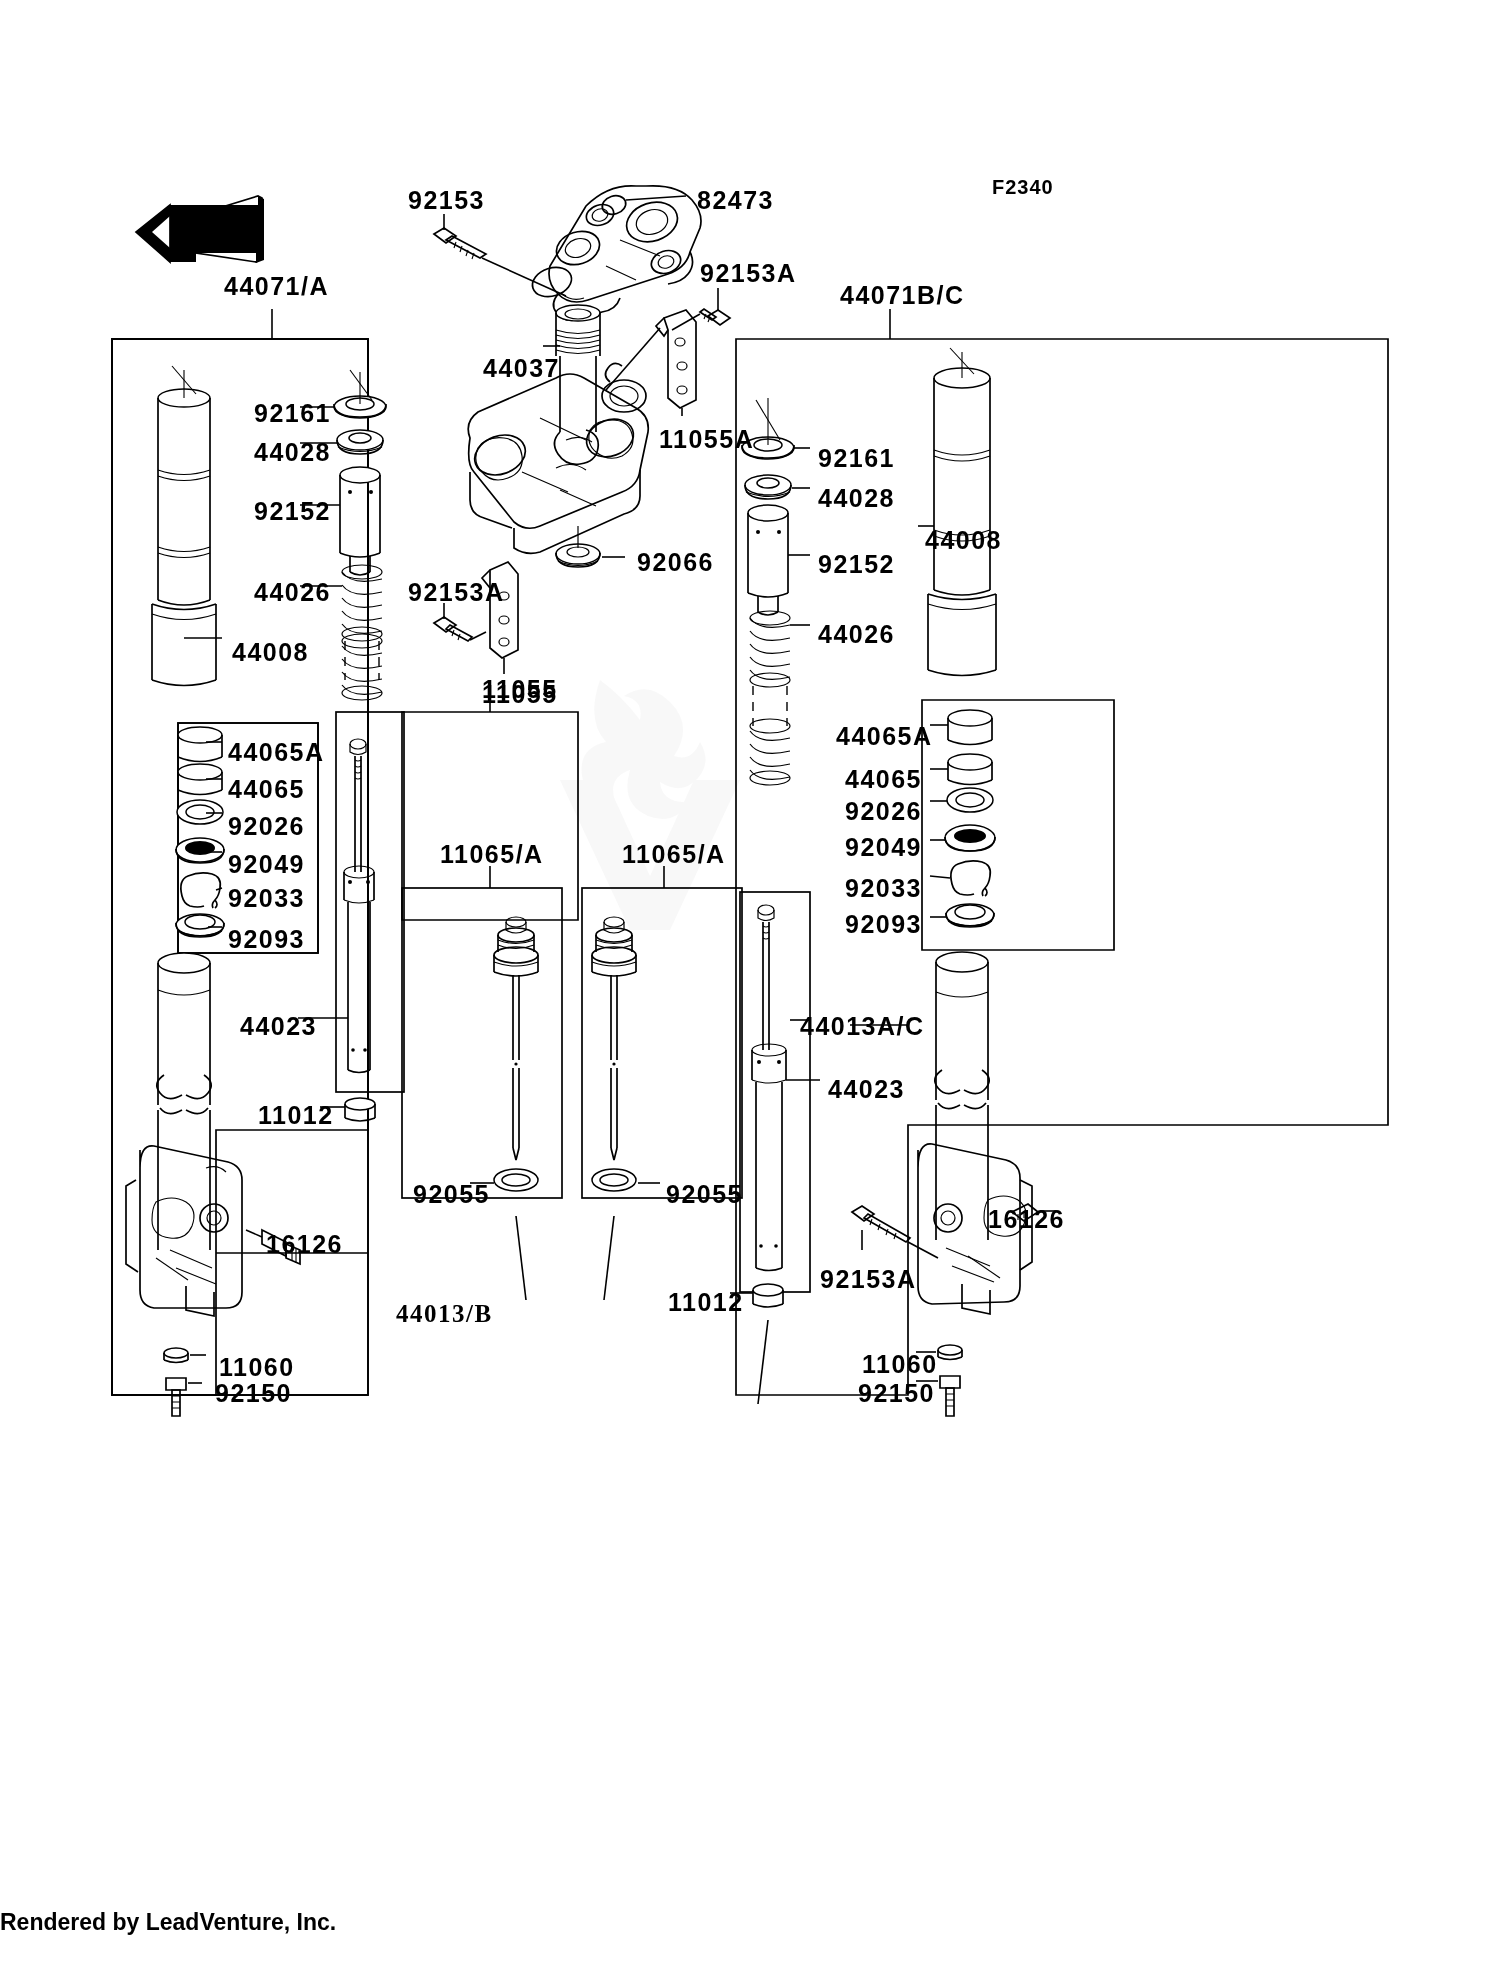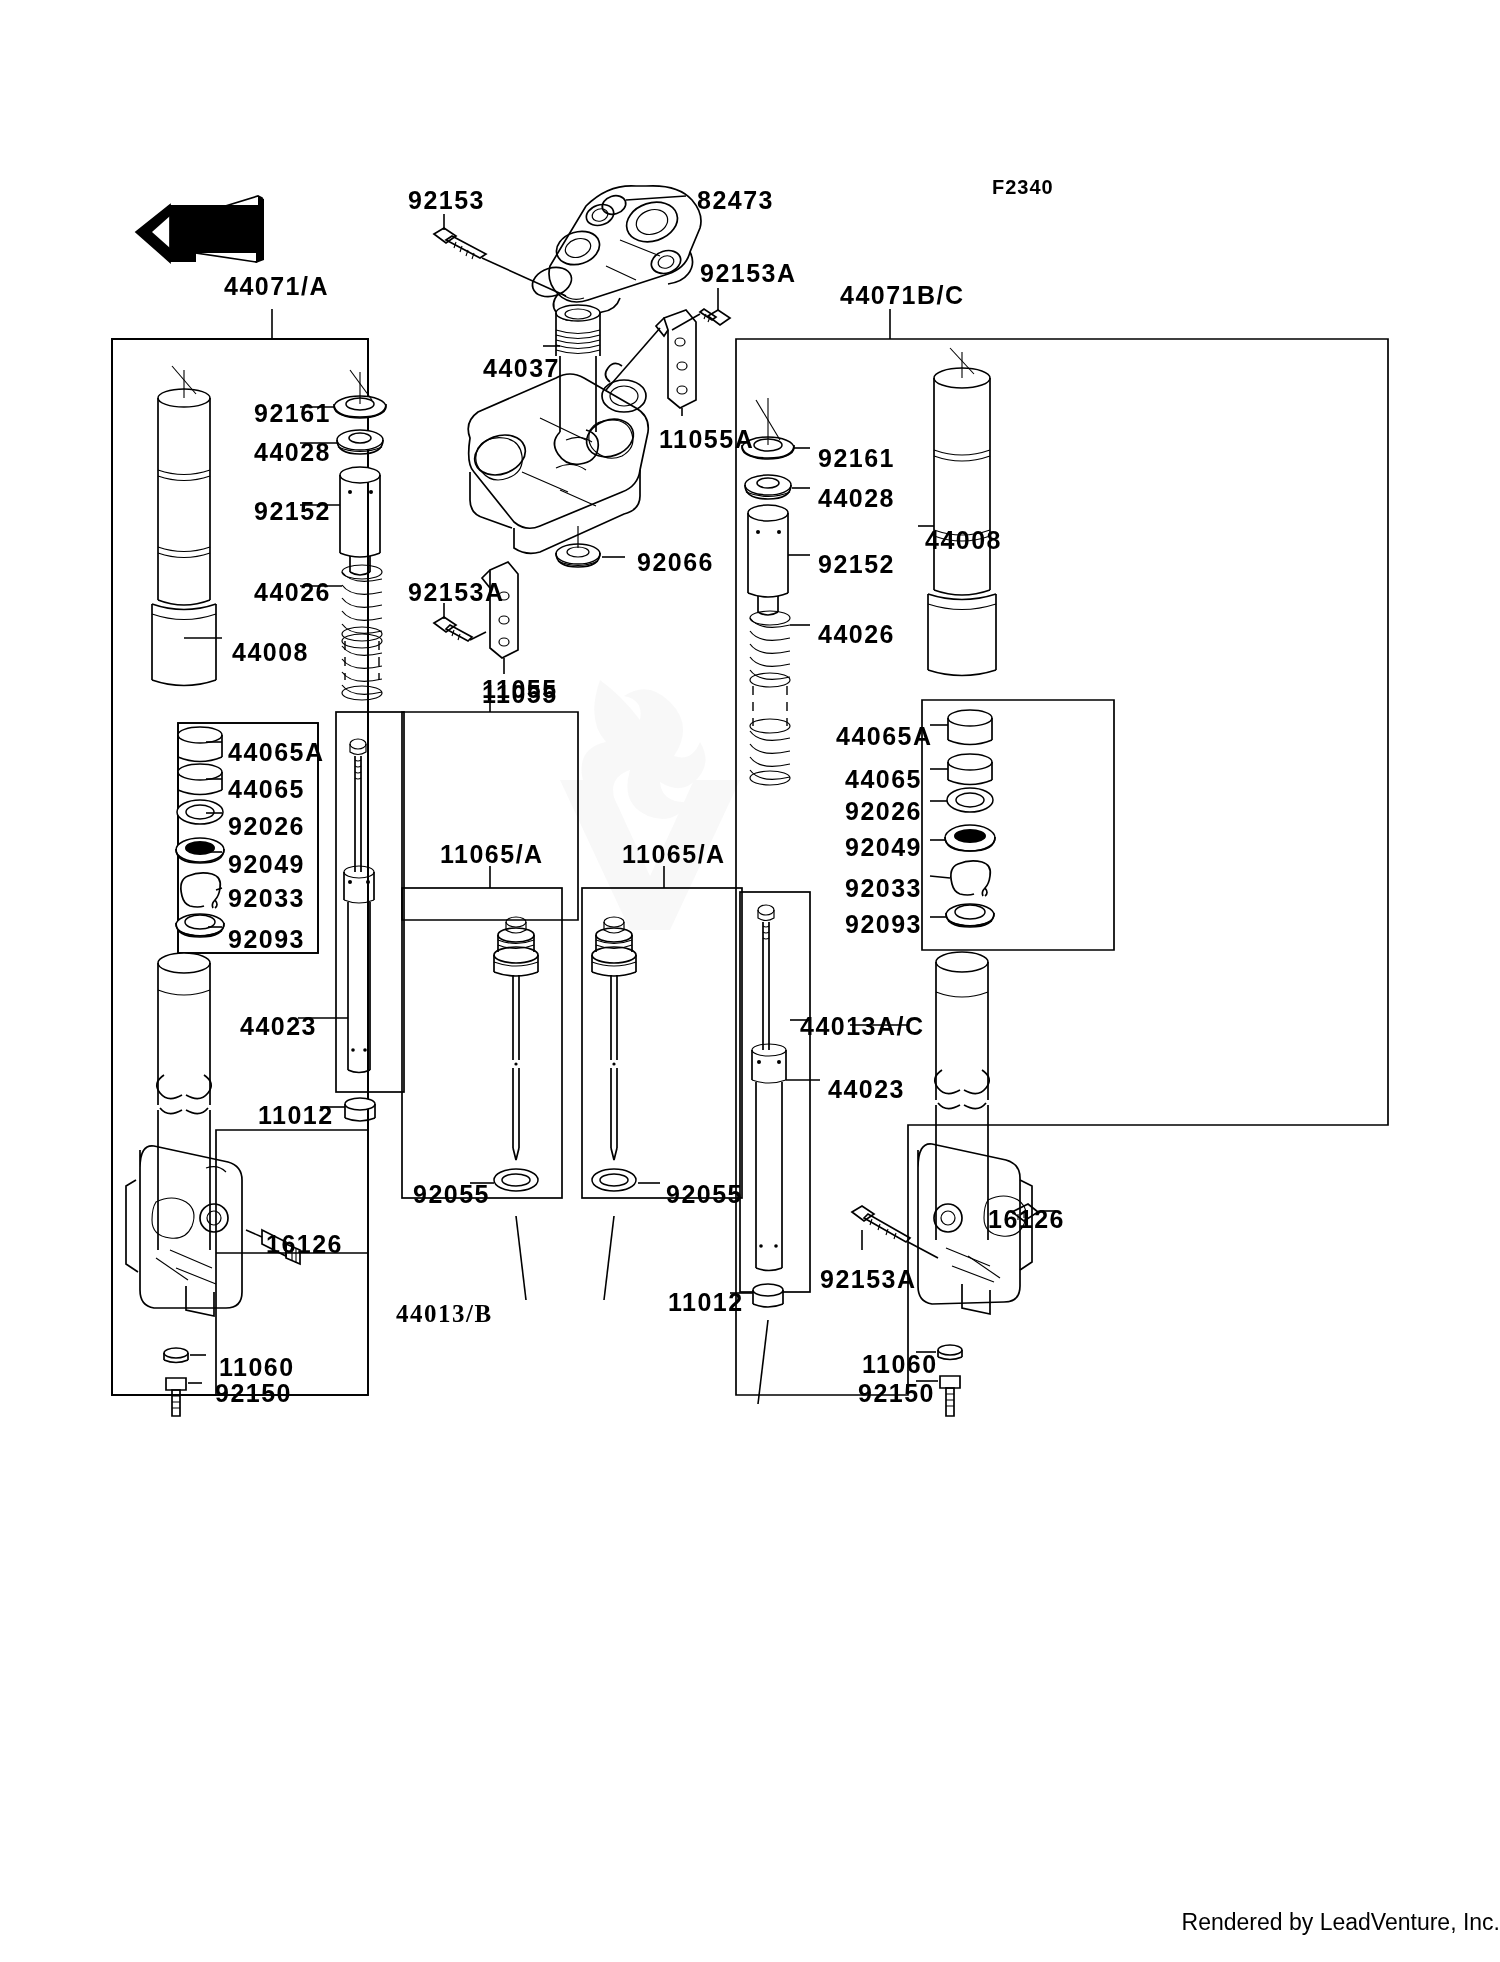--- a/index.html
+++ b/index.html
@@ -1,20 +1,20 @@
 <!DOCTYPE html>
 <html><head>
 <meta charset="utf-8">
 <style>
   html,body{margin:0;padding:0;background:#fff;}
   body{width:1500px;height:1962px;font-family:"Liberation Sans",sans-serif;position:relative;overflow:hidden;}
   #sheet{position:absolute;left:0;top:0;width:1500px;height:1962px;background:#fff;}
   .lbl{position:absolute;font-family:"Liberation Sans",sans-serif;font-weight:bold;font-size:25px;letter-spacing:1.5px;color:#000;white-space:nowrap;}
   .diagcode{position:absolute;font-weight:bold;font-size:20px;letter-spacing:1px;}
-  .footer{position:absolute;left:0;right:0;bottom:26px;text-align:right;font-size:23px;color:#000;font-family:"Liberation Sans",sans-serif;}
+  .footer{position:absolute;left:0;right:16px;bottom:26px;text-align:left;font-size:23px;color:#000;font-family:"Liberation Sans",sans-serif;font-weight:bold;}
   svg{position:absolute;left:0;top:0;}
   .wm{position:absolute;color:#f1f1f1;font-weight:bold;pointer-events:none;user-select:none;}
 </style>
 </head>
 <body>
 
 <div id="sheet">
 
   <svg width="1500" height="1962" style="pointer-events:none;">
     <g opacity="0.45" fill="#f0f0f0">

